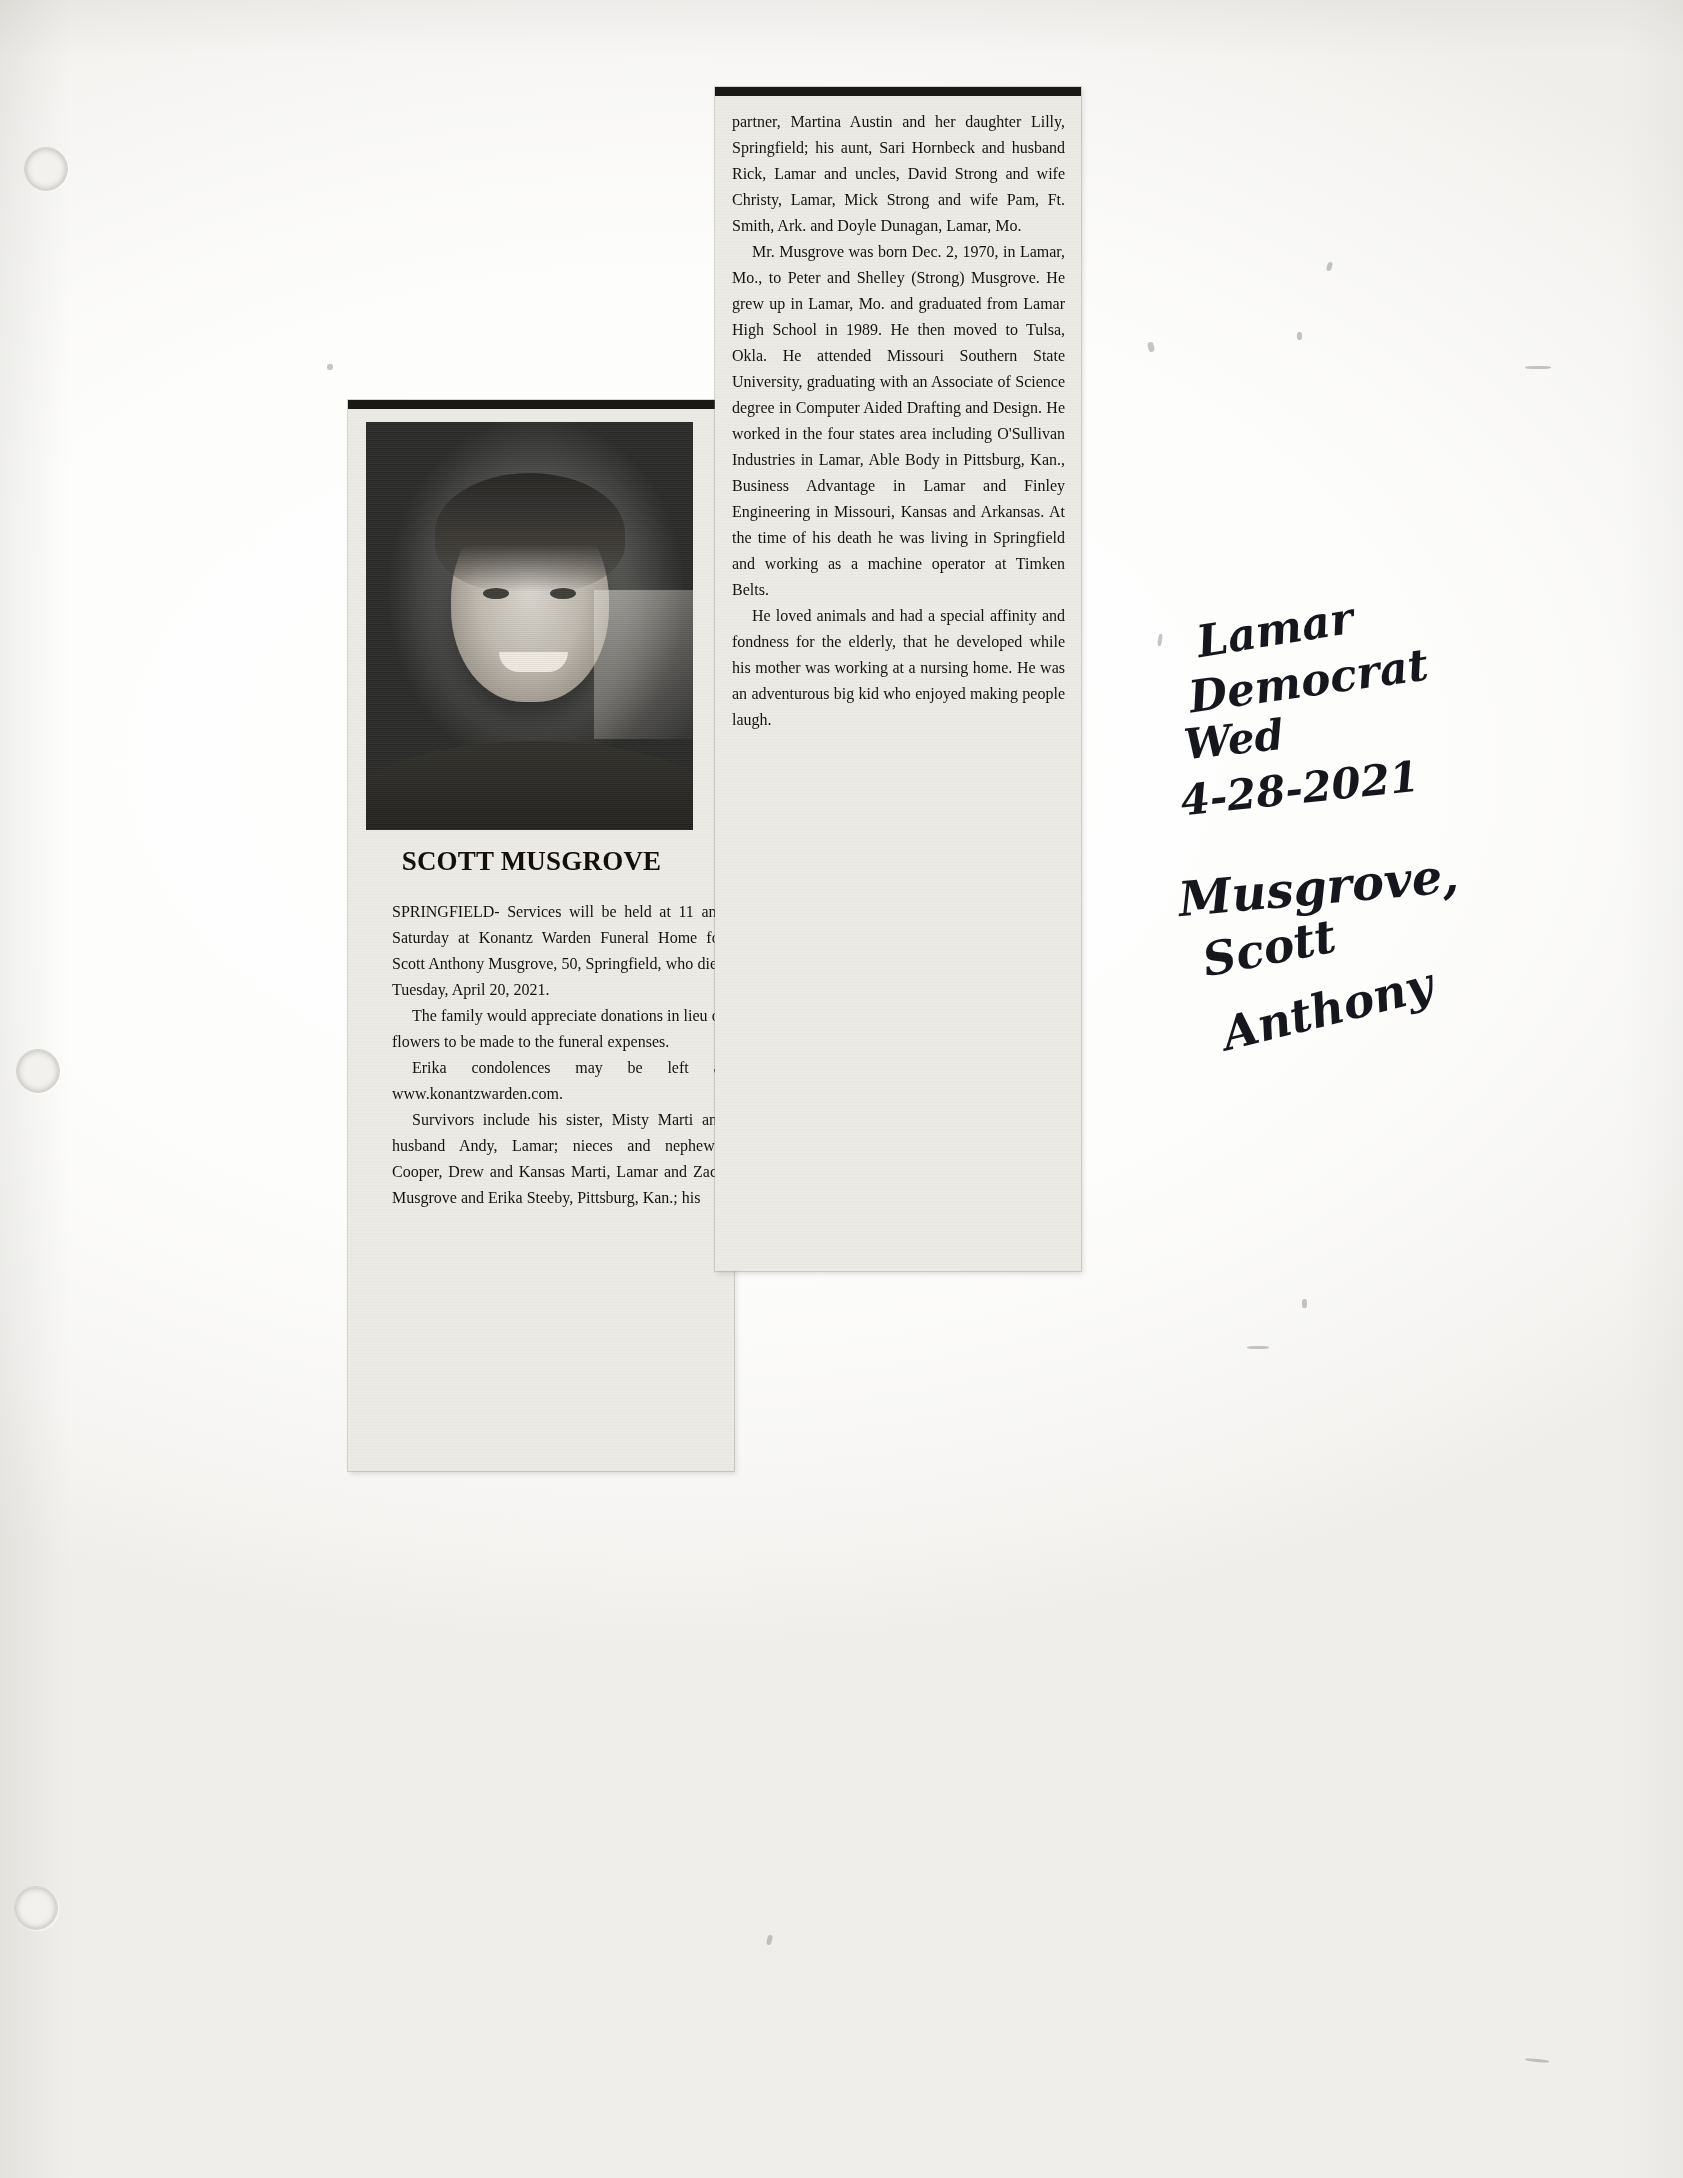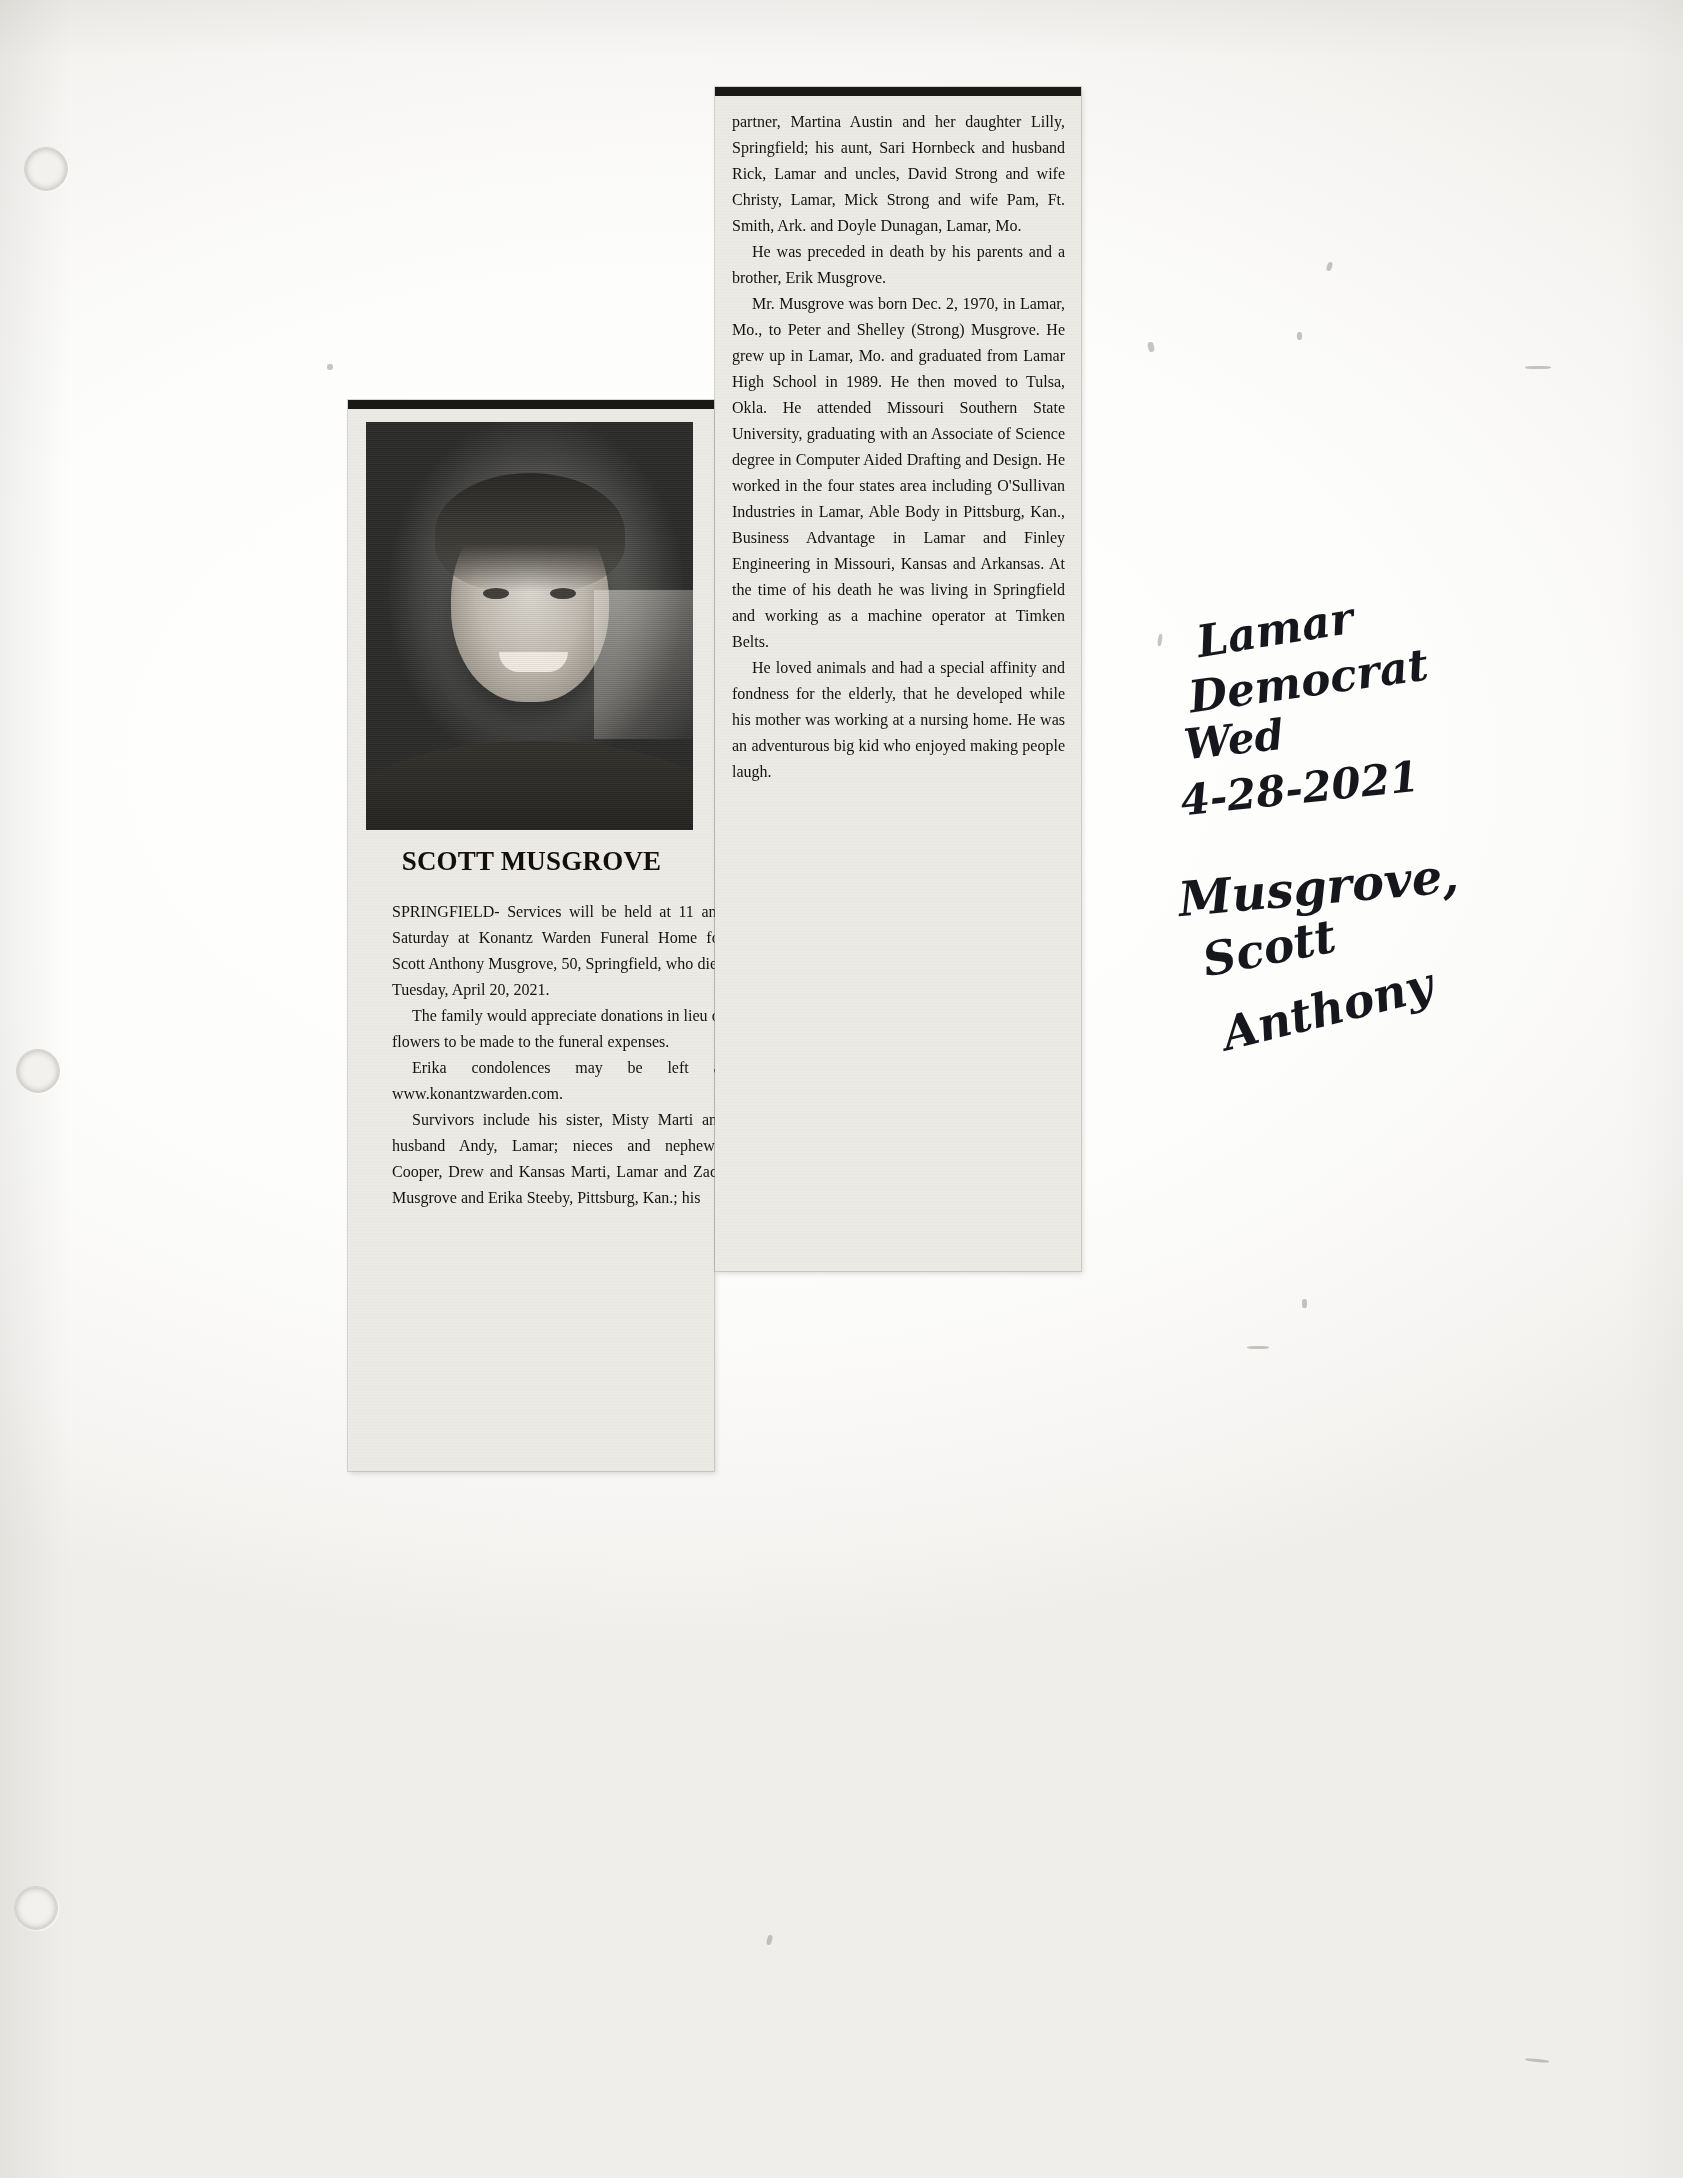--- a/index.html
+++ b/index.html
@@ -58,21 +58,21 @@
   .clip .paper-tex {
     position: absolute; inset: 0;
     background:
       repeating-linear-gradient(0deg, rgba(0,0,0,0.016) 0px, rgba(0,0,0,0.016) 1px, rgba(255,255,255,0) 1px, rgba(255,255,255,0) 3px);
     pointer-events: none;
   }
 
   
   #col-left {
     left: 348px; top: 400px;
-    width: 366px; height: 1071px;
+    width: 366px; height: 1071px; padding-left: 20px;
   }
   
   #col-right {
     left: 715px; top: 87px;
     width: 366px; height: 1184px;
   }
 
   .rule-top {
     position: absolute;
     left: 0; right: 0; top: 0;
@@ -249,21 +249,20 @@
       <p>Survivors include his sister, Misty Marti and husband Andy, Lamar; nieces and nephews, Cooper, Drew and Kansas Marti, Lamar and Zach Musgrove and Erika Steeby, Pittsburg, Kan.; his</p>
     </div>
   </div>
 
   <div class="clip" id="col-right">
     <div class="paper-tex"></div>
     <div class="rule-top"></div>
 
     <div class="body-text">
       <p class="first">partner, Martina Austin and her daughter Lilly, Springfield; his aunt, Sari Hornbeck and husband Rick, Lamar and uncles, David Strong and wife Christy, Lamar, Mick Strong and wife Pam, Ft. Smith, Ark. and Doyle Dunagan, Lamar, Mo.</p>
-      <p>He was preceded in death by his parents and a brother, Erik Musgrove.</p>
       <p>Mr. Musgrove was born Dec. 2, 1970, in Lamar, Mo., to Peter and Shelley (Strong) Musgrove. He grew up in Lamar, Mo. and graduated from Lamar High School in 1989. He then moved to Tulsa, Okla. He attended Missouri Southern State University, graduating with an Associate of Science degree in Computer Aided Drafting and Design. He worked in the four states area including O'Sullivan Industries in Lamar, Able Body in Pittsburg, Kan., Business Advantage in Lamar and Finley Engineering in Missouri, Kansas and Arkansas. At the time of his death he was living in Springfield and working as a machine operator at Timken Belts.</p>
       <p>He loved animals and had a special affinity and fondness for the elderly, that he developed while his mother was working at a nursing home. He was an adventurous big kid who enjoyed making people laugh.</p>
     </div>
   </div>
 
   <div id="handwriting">
     <div class="hw l1">Lamar</div>
     <div class="hw l2">Democrat</div>
     <div class="hw l3">Wed</div>
     <div class="hw l4">4-28-2021</div>

